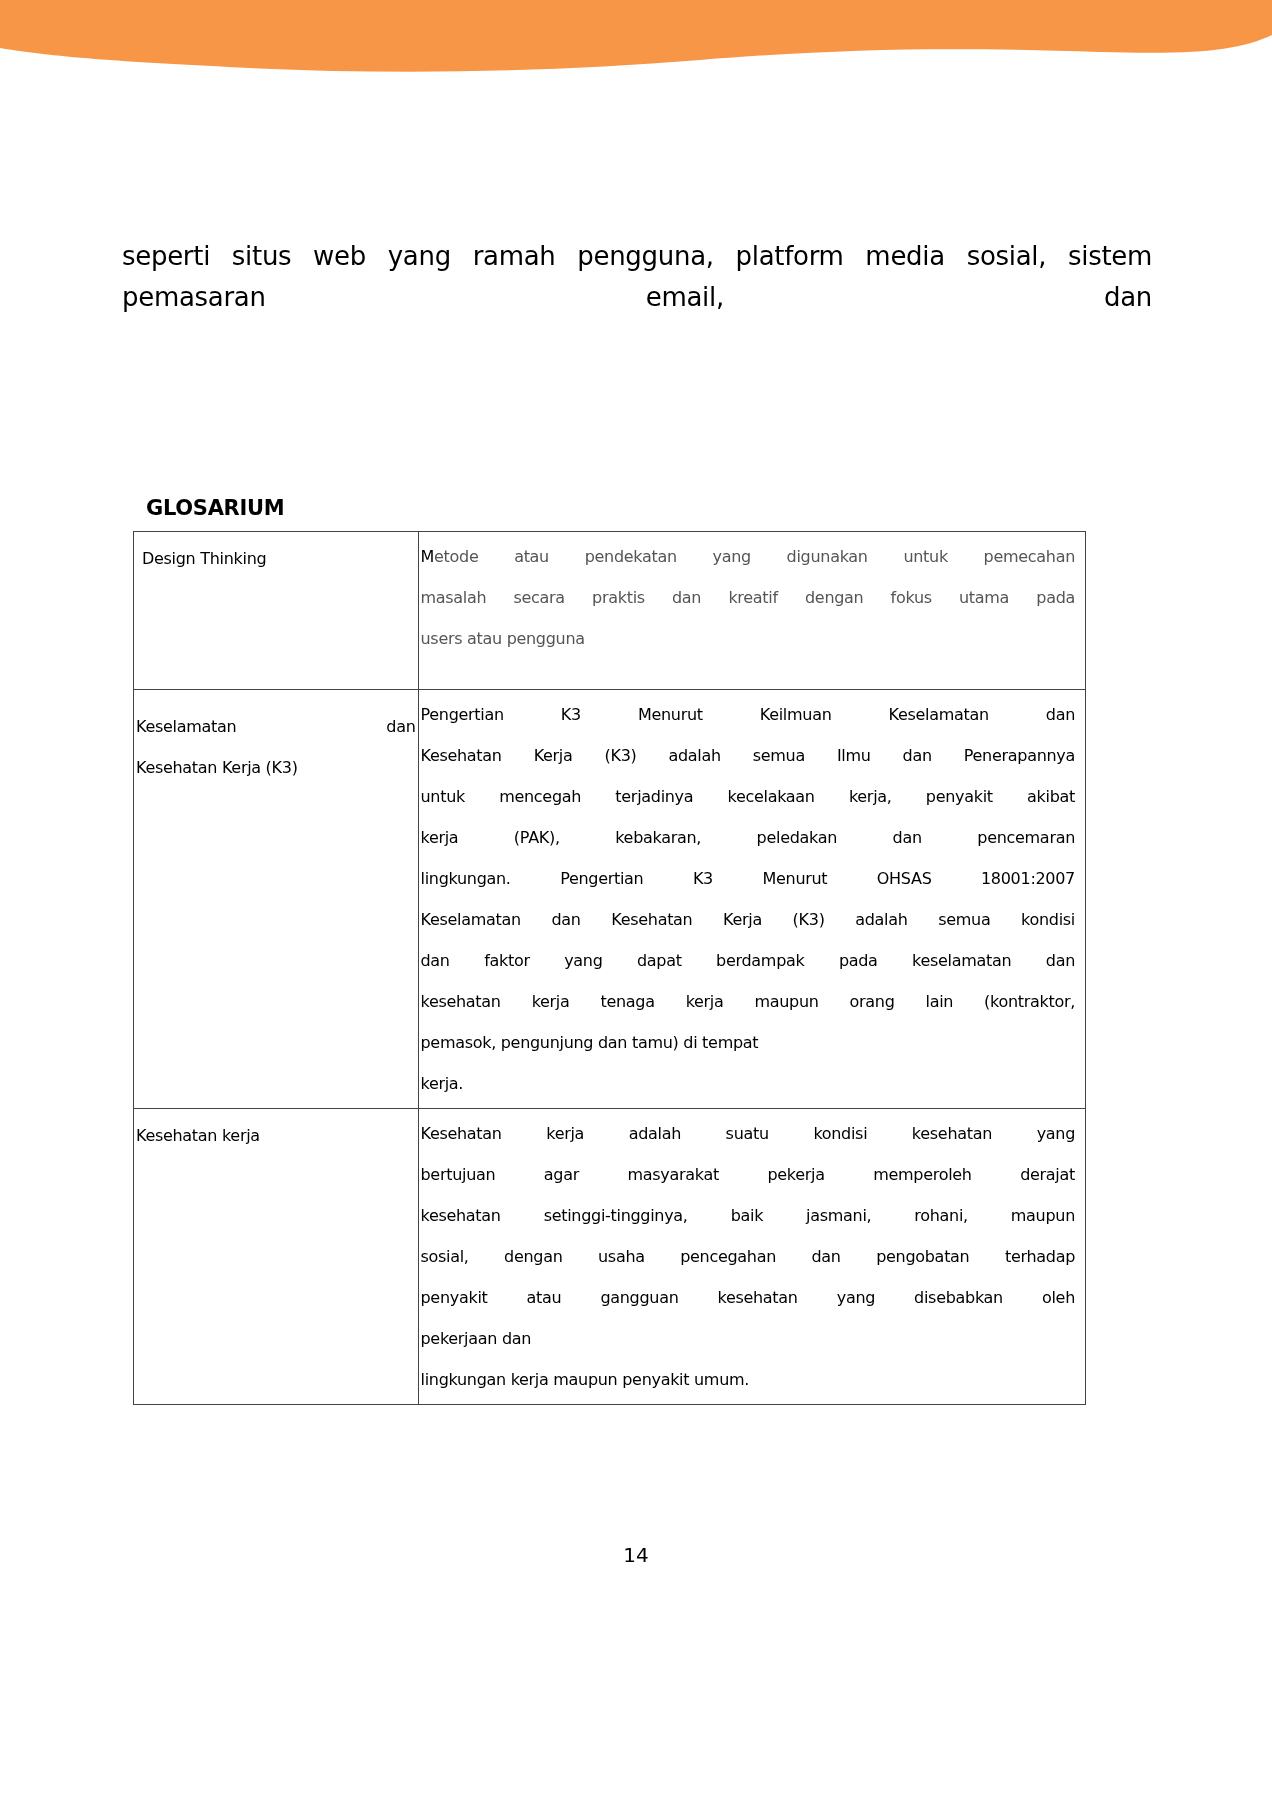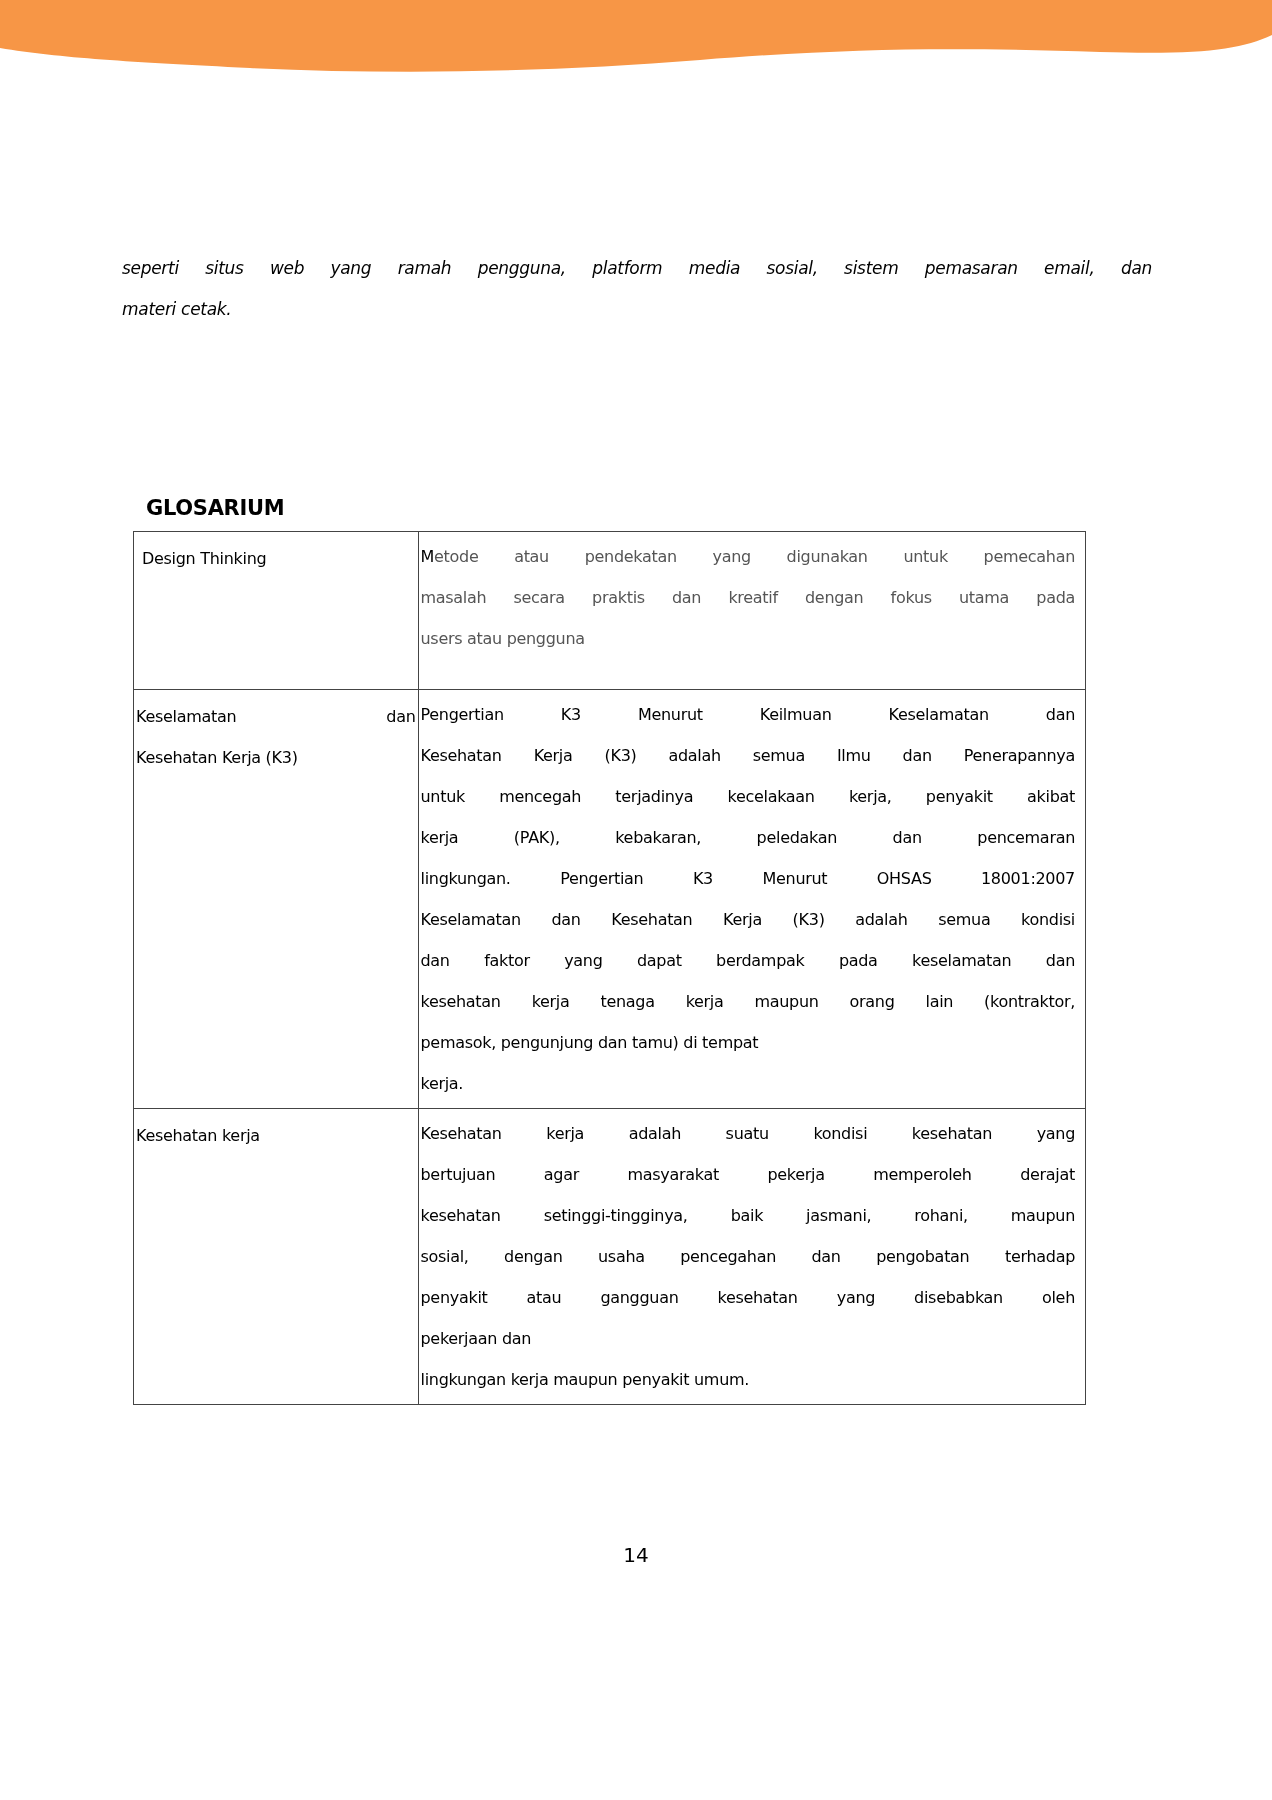--- a/index.html
+++ b/index.html
@@ -1,21 +1,21 @@
 <!DOCTYPE html>
 <html><head>
   <meta charset="utf-8">
   <style>
     html, body { margin: 0; padding: 0; background: #ffffff; }
     body { width: 1272px; height: 1800px; position: relative; overflow: hidden;
            font-family: "DejaVu Sans", sans-serif; color: #000; }
     .wave { position: absolute; left: 0; top: 0; width: 1272px; height: 80px; }
-    .para { position: absolute; left: 122px; top: 248px; width: 1030px;
-            font-size: 17px; line-height: 41px; text-align: justify;
-            letter-spacing: -0.3px; font-style: italic; }
+    .para { position: absolute; left: 122px; top: 236px; width: 1030px;
+            font-size: 26px; line-height: 41px; text-align: justify;
+            letter-spacing: -0.3px; }
     .para .line { display: block; }
     .para .just { text-align: justify; text-align-last: justify; }
     .gloss-title { position: absolute; left: 146px; top: 496px; font-size: 21px;
                    font-weight: bold; letter-spacing: -0.3px; text-align: right; }
     table.gloss { position: absolute; left: 133px; top: 531px; width: 953px;
                   border-collapse: collapse; font-size: 16px; letter-spacing: -0.3px; }
     table.gloss td { border: 1.5px solid #444; vertical-align: top; padding: 0; }
     td.term { width: 284px; }
     td.def { width: 668px; }
     .term-inner { padding: 6px 2px 0 2px; line-height: 41px; }
@@ -31,21 +31,20 @@
   </style>
 </head>
 <body>
 
 <svg class="wave" viewBox="0 0 1272 80" preserveAspectRatio="none">
   <path id="wavepath" d="M0,0 L1272,0 L1272,35 C1240,50 1200,55 1100,52 C950,47 850,48 700,60 C550,72 400,75 250,68 C130,62 60,58 0,48 Z" fill="#f79646"></path>
 </svg>
 
 <div class="para">
   <span class="line just">seperti situs web yang ramah pengguna, platform media sosial, sistem pemasaran email, dan</span>
-  <span class="line">materi cetak.</span>
 </div>
 
 <div class="gloss-title">GLOSARIUM</div>
 
 <table class="gloss">
   <tbody>
       <tr class="row1">
     <td class="term">
       <div class="term-inner first">
         <span>Design Thinking</span>
@@ -55,21 +54,21 @@
       <div class="def-inner gray">
         <span class="jl"><span class="firstchar">M</span><span>etode atau pendekatan yang digunakan untuk pemecahan</span></span>
         <span class="jl">masalah secara praktis dan kreatif dengan fokus utama pada</span>
         <span class="nl">users atau pengguna</span>
       </div>
     </td>
   </tr>
   <tr>
     <td class="term">
       <div class="term-inner">
-        <span class="jl" style="display:block;text-align:justify;text-align-last:justify;">Keselamatan dan</span>
+        <span class="jl" style="display:block;text-align:justify;text-align-last:justify;margin-top:10px;">Keselamatan dan</span>
         <span style="display:block;">Kesehatan Kerja (K3)</span>
       </div>
     </td>
     <td class="def">
       <div class="def-inner">
         <span class="jl">Pengertian K3 Menurut Keilmuan Keselamatan dan</span>
         <span class="jl">Kesehatan Kerja (K3) adalah semua Ilmu dan Penerapannya</span>
         <span class="jl">untuk mencegah terjadinya kecelakaan kerja, penyakit akibat</span>
         <span class="jl">kerja (PAK), kebakaran, peledakan dan pencemaran</span>
         <span class="jl">lingkungan. Pengertian K3 Menurut OHSAS 18001:2007</span>

